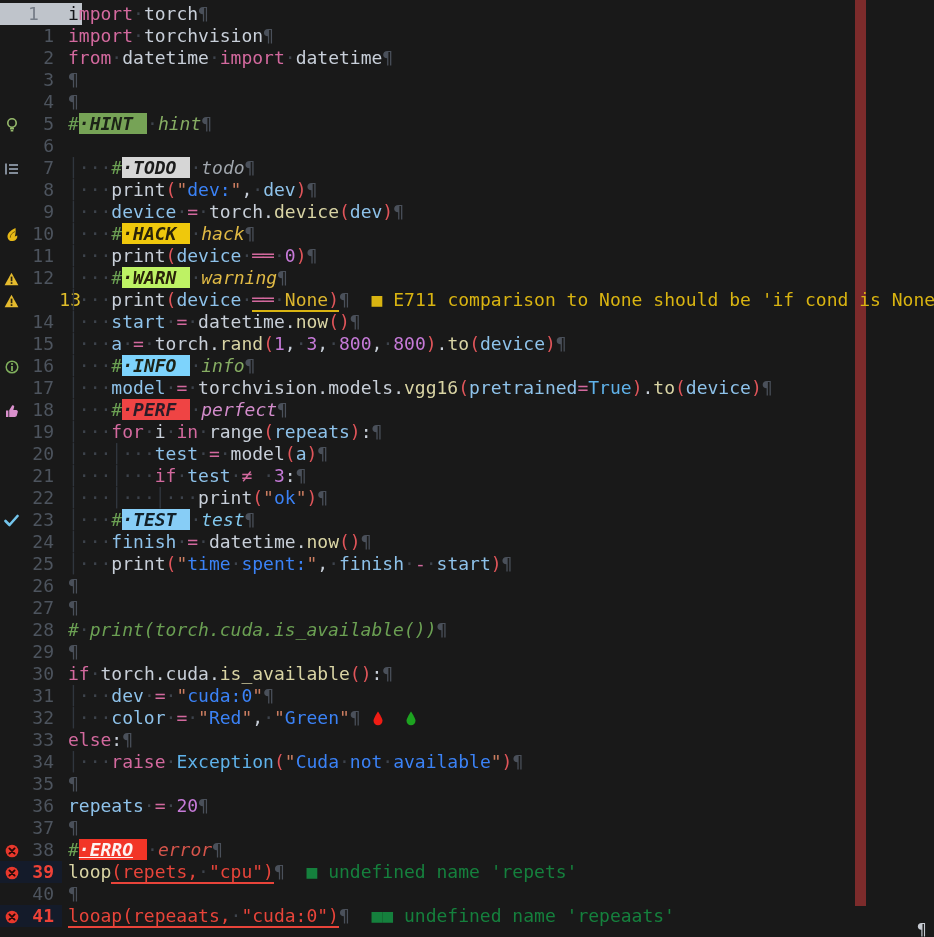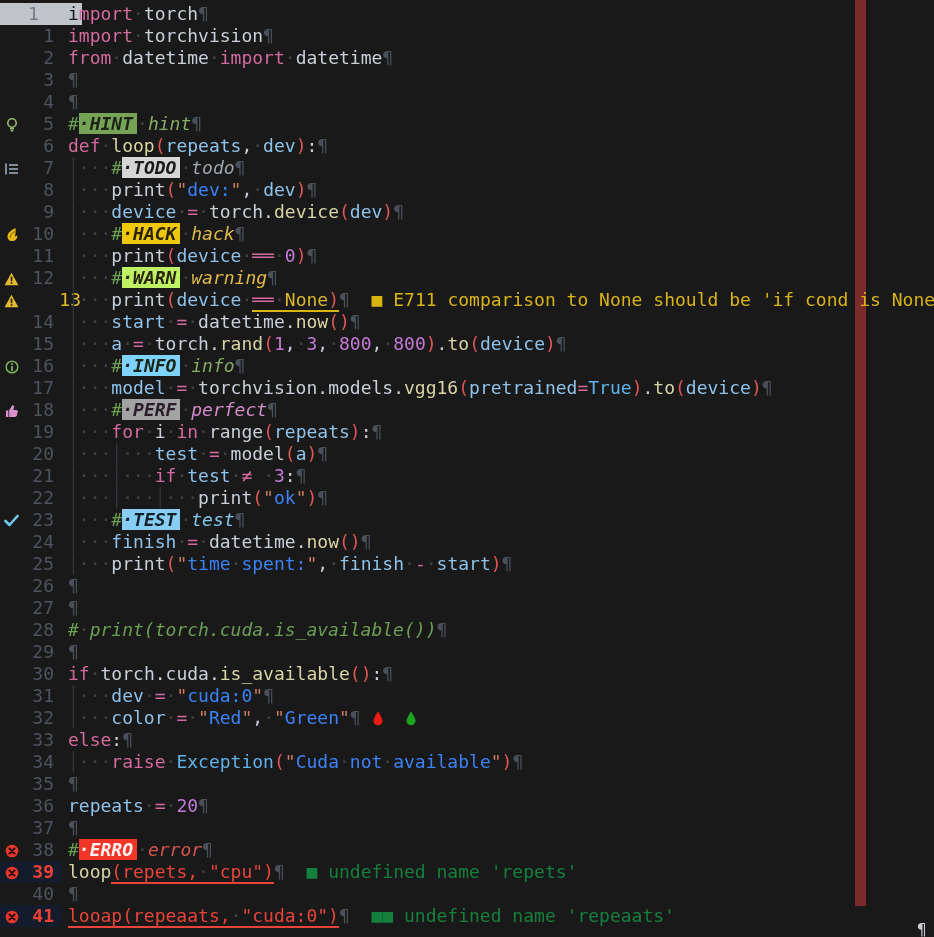--- a/index.html
+++ b/index.html
@@ -34,29 +34,29 @@
   .g{color:#30363e;}
   .w{color:#3d434c;}
   .e{color:#4a505a;}
   .sp{color:transparent;}
   .er{color:#e8443a;}
   .vtw{color:#d9b411;}
   .vte{color:#15803d;}
   .cur{background:#bfc4cb;color:#15171b;}
   .u1{border-bottom:2px solid #d9b411;}
   .u2{border-bottom:2px solid #e8443a;}
-  .badge{font-weight:bold;font-style:italic;padding-right:4px;}
+  .badge{font-weight:bold;font-style:italic;padding-right:14px;}
   .b-hint{background:#76a356;color:#1c2317;}
   .b-todo{background:#d6d6d6;color:#1b1b1b;}
   .b-hack{background:#efc80c;color:#2a230a;}
   .b-warn{background:#bef264;color:#2a230a;}
   .b-info{background:#7dd3fc;color:#1c2317;}
-  .b-perf{background:#a3a3a3;color:#2a1c28;}
+  .b-perf{background:#ef4444;color:#2a1c28;}
   .b-test{background:#87cdf6;color:#122028;}
-  .b-erro{background:#f23527;color:#fdf3f2;}
+  .b-erro{background:#f23527;color:#fdf3f2;text-decoration:underline;}
   .t-hint{color:#86ad63;font-style:italic;}
   .t-todo{color:#a0a6ad;font-style:italic;}
   .t-hack{color:#e0ba45;font-style:italic;}
   .t-warn{color:#e0ba45;font-style:italic;}
   .t-info{color:#86ad63;font-style:italic;}
   .t-perf{color:#d38ccb;font-style:italic;}
   .t-test{color:#82c8ee;font-style:italic;}
   .t-erro{color:#d6554b;font-style:italic;}
   .ic{display:inline-block;}
   .ic svg{vertical-align:-2px;}
@@ -94,21 +94,20 @@
             <circle cx="7" cy="6" r="4.2" fill="none" stroke="#97bb6c" stroke-width="1.6"></circle>
             <rect x="5" y="10.5" width="4" height="2" rx="0.6" fill="#97bb6c"></rect>
             <rect x="5.6" y="13" width="2.8" height="1.4" rx="0.5" fill="#97bb6c"></rect>
           </svg>
         </span>
         <span class="num">5</span>
         <div class="code"><span class="sg c">#</span><span class="sg b-hint badge">·HINT</span><span class="sg w">·</span><span class="sg t-hint">hint</span><span class="sg e">¶</span></div>
       </div>
       <div class="row">
         <span class="num">6</span>
-        <div class="code"><span class="sg k">def</span><span class="sg w">·</span><span class="sg f">loop</span><span class="sg p">(</span><span class="sg v">repeats</span><span class="sg d">,</span><span class="sg w">·</span><span class="sg v">dev</span><span class="sg p">)</span><span class="sg d">:</span><span class="sg e">¶</span></div>
       </div>
       <div class="row">
         <span class="sign">
           <svg width="15" height="14" viewBox="0 0 15 14">
             <rect x="1" y="1.5" width="2" height="11" fill="#828c99"></rect>
             <rect x="5" y="2" width="9" height="2" fill="#828c99"></rect>
             <rect x="5" y="6" width="9" height="2" fill="#828c99"></rect>
             <rect x="5" y="10" width="9" height="2" fill="#828c99"></rect>
           </svg>
         </span>

